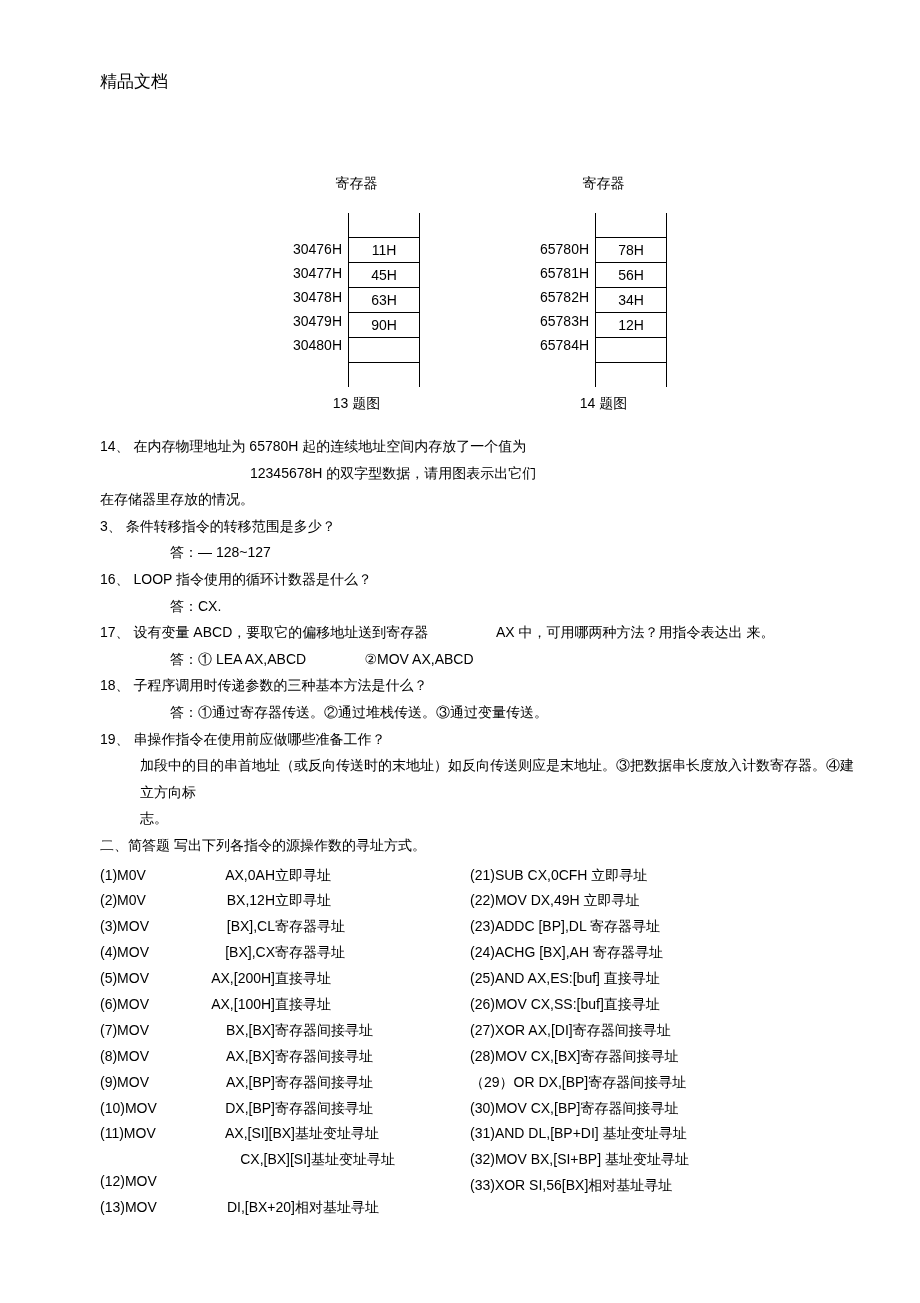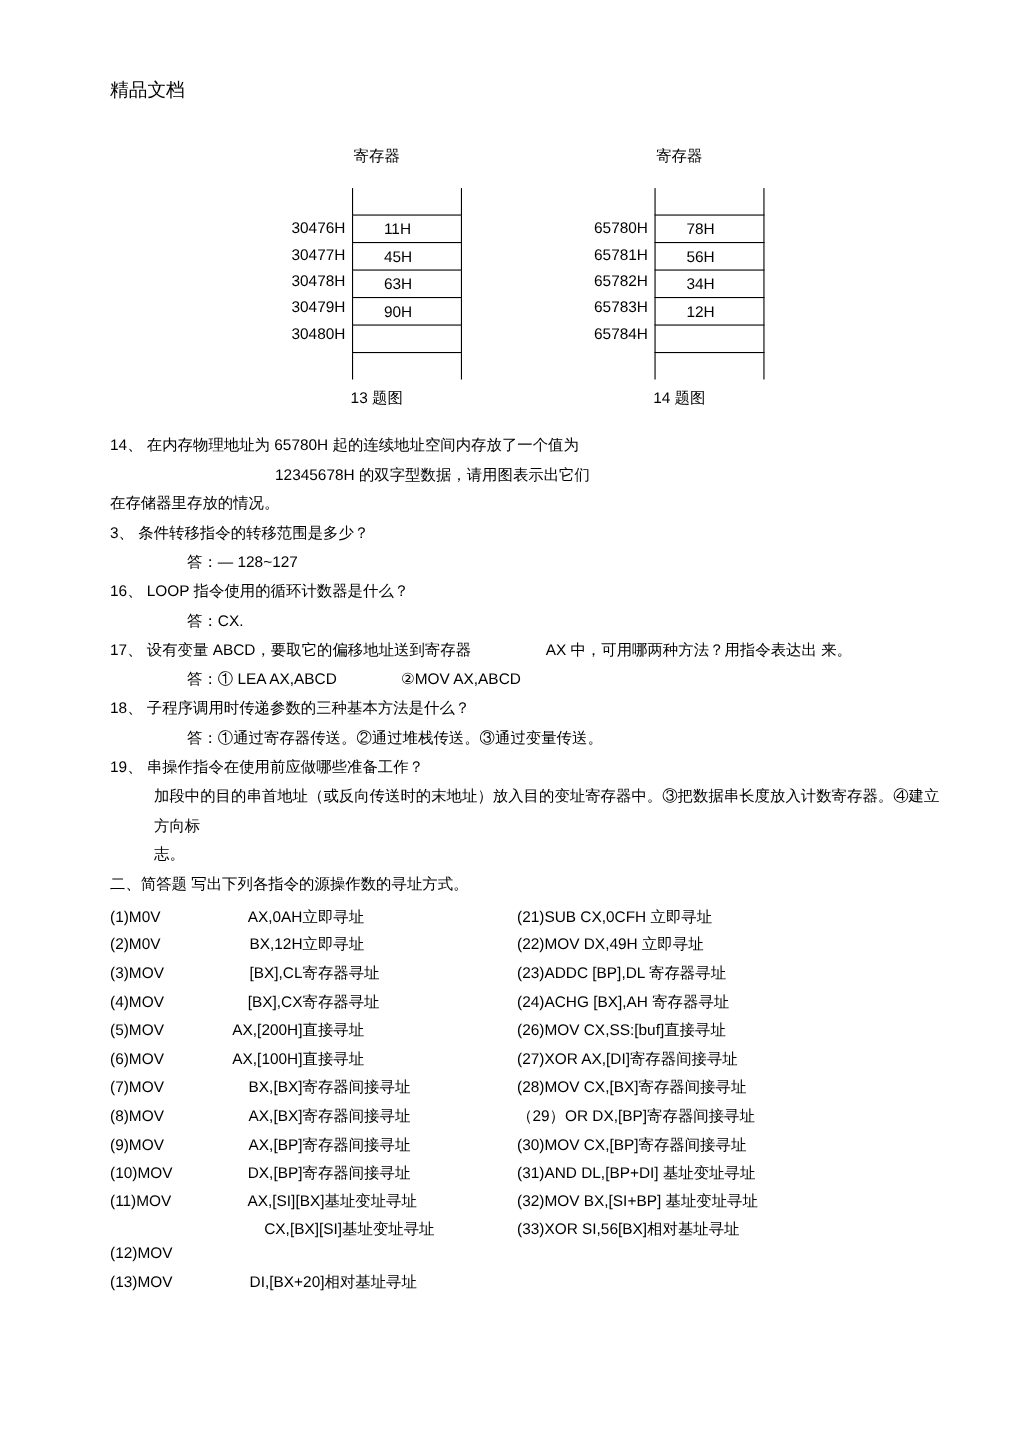--- a/index.html
+++ b/index.html
@@ -22,20 +22,21 @@
   .diagrams {
     display: flex;
     justify-content: center;
     gap: 120px;
     margin: 40px 0 20px 0;
   }
   .diagram {
     display: flex;
     flex-direction: column;
     align-items: center;
+    margin-top: 42px;
   }
   .dia-title {
     margin-bottom: 20px;
     font-size: 14px;
   }
   .dia-body {
     display: flex;
   }
   .addr-col {
     display: flex;
@@ -47,25 +48,24 @@
     display: flex;
     flex-direction: column;
   }
   .cell, .addr {
     height: 24px;
     line-height: 24px;
     font-size: 14px;
   }
   .cell {
     width: 70px;
-    text-align: left;
+    text-align: center;
     border-left: 1px solid #000;
     border-right: 1px solid #000;
     border-bottom: 1px solid #000;
-    padding-left: 28px;
   }
   .cell.first-open {
     border-bottom: 1px solid #000;
     border-left: 1px solid #000;
     border-right: 1px solid #000;
   }
   .cell.last-open {
     border-bottom: none;
   }
   .caption {
@@ -176,21 +176,21 @@
       <span>17、 设有变量 ABCD，要取它的偏移地址送到寄存器</span>
       <span style="display:inline-block;width:60px;"></span>
       <span>AX 中，可用哪两种方法？用指令表达出 来。</span>
     </p>
     <p class="indent-ans" style="white-space:pre;">答：① LEA AX,ABCD               ②MOV AX,ABCD</p>
 
     <p>18、 子程序调用时传递参数的三种基本方法是什么？</p>
     <p class="indent-ans">答：①通过寄存器传送。②通过堆栈传送。③通过变量传送。</p>
 
     <p>19、 串操作指令在使用前应做哪些准备工作？</p>
-    <p class="indent-ans2">加段中的目的串首地址（或反向传送时的末地址）放入目的变址寄存器中。③把数据串长度放入计数寄存器。④建立方向标</p>
+    <p class="indent-ans2">加段中的目的串首地址（或反向传送时的末地址）如反向传送则应是末地址。③把数据串长度放入计数寄存器。④建立方向标</p>
     <p class="indent-ans2">志。</p>
 
     <p>二、简答题 写出下列各指令的源操作数的寻址方式。</p>
 
     <div class="two-col">
       <div class="colL">
         <div class="row">
             <span class="c-num">(1)M0V</span>
             <span class="c-op">AX,0AH</span>
             <span class="c-mode">立即寻址</span>
@@ -254,20 +254,21 @@
             <span class="c-num" style="width:80px;">(13)MOV</span>
             <span class="c-op" style="width:115px;">DI,[BX+20]</span>
             <span class="c-mode">相对基址寻址</span>
           </div>
       </div>
       <div class="colR">
         <div class="row">(21)SUB CX,0CFH 立即寻址</div>
         <div class="row">(22)MOV     DX,49H 立即寻址</div>
         <div class="row">(23)ADDC     [BP],DL 寄存器寻址</div>
         <div class="row">(24)ACHG     [BX],AH 寄存器寻址</div>
+        <div class="row">(25)AND    AX,ES:[buf] 直接寻址</div>
         <div class="row">(26)MOV     CX,SS:[buf]直接寻址</div>
         <div class="row">(27)XOR    AX,[DI]寄存器间接寻址</div>
         <div class="row">(28)MOV     CX,[BX]寄存器间接寻址</div>
         <div class="row">（29）OR DX,[BP]寄存器间接寻址</div>
         <div class="row">(30)MOV     CX,[BP]寄存器间接寻址</div>
         <div class="row">(31)AND    DL,[BP+DI] 基址变址寻址</div>
         <div class="row">(32)MOV     BX,[SI+BP] 基址变址寻址</div>
         <div class="row">(33)XOR    SI,56[BX]相对基址寻址</div>
       </div>
     </div>

